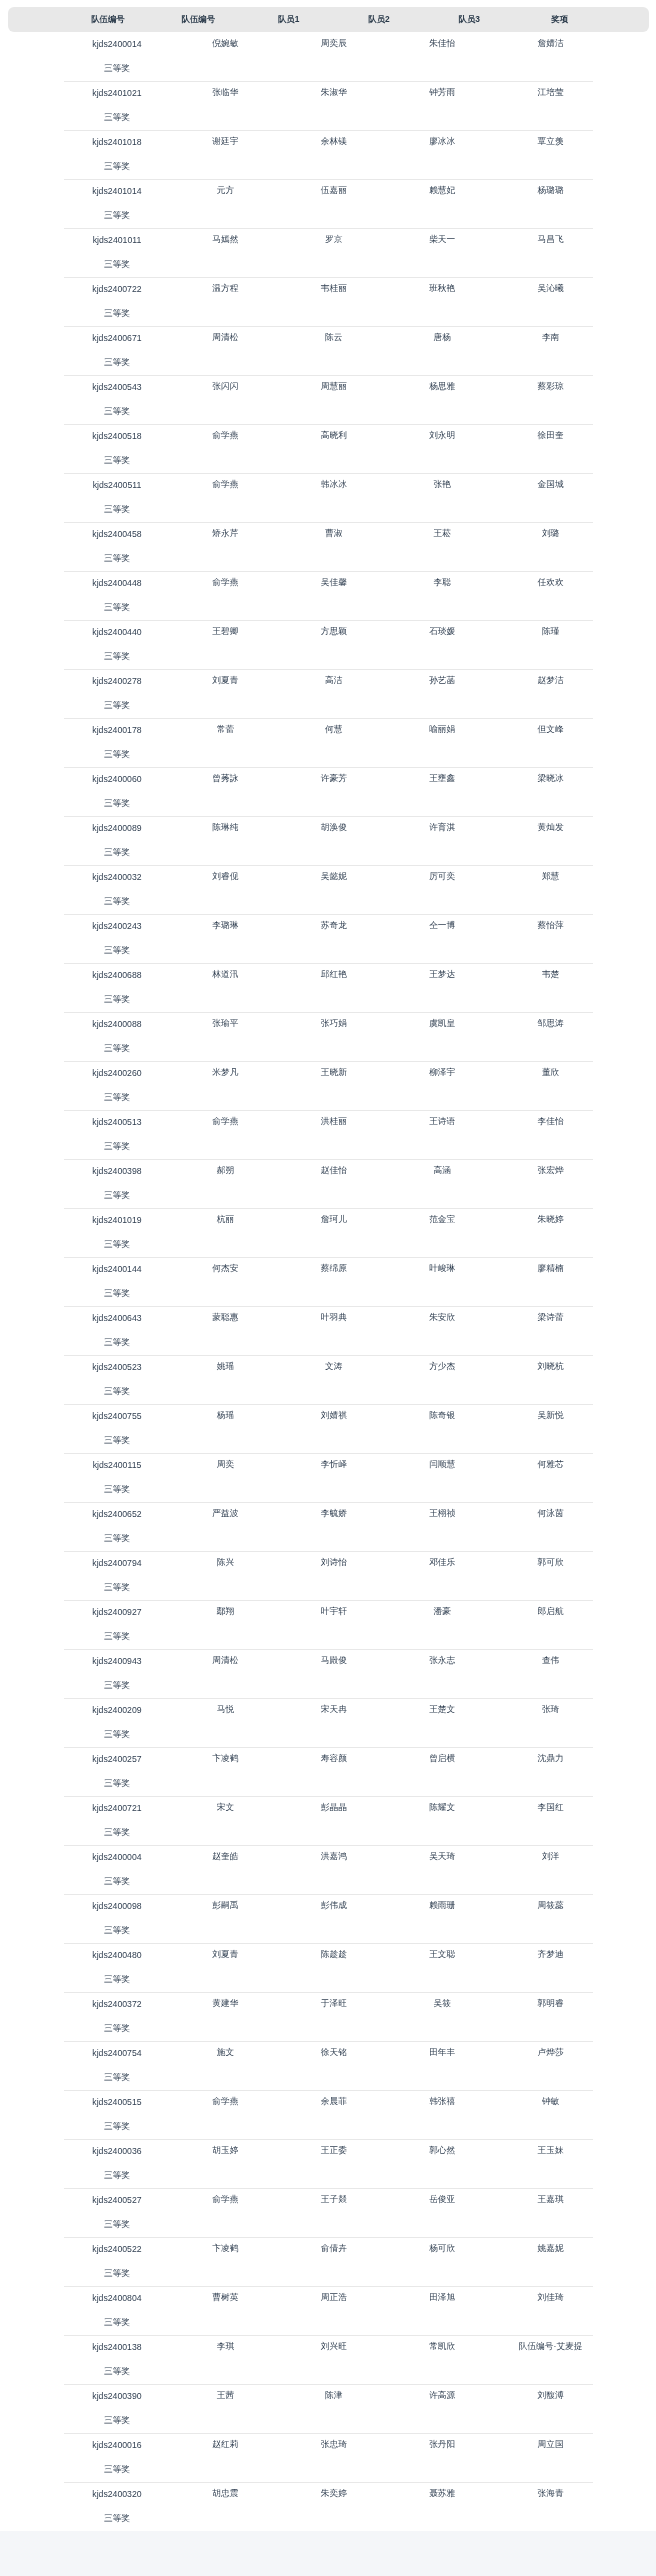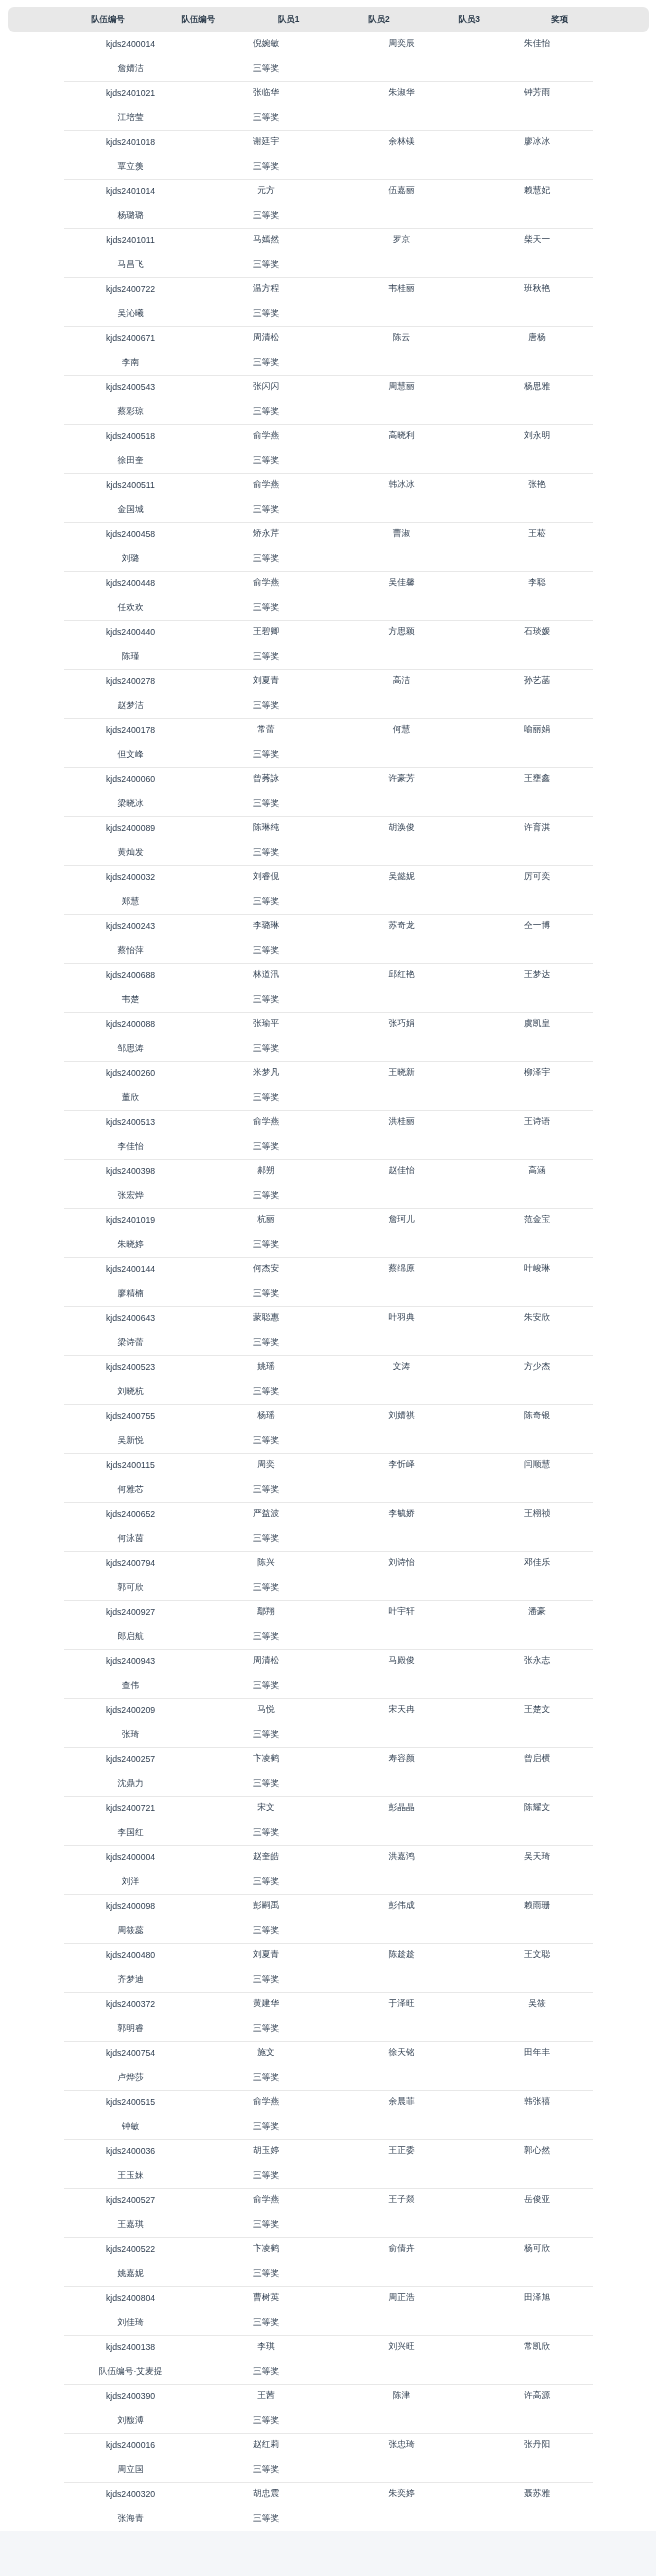--- a/index.html
+++ b/index.html
@@ -31,21 +31,21 @@
     font-size: 8.4px;
     font-weight: 700;
     color: var(--header-text, #2a3a4a);
     border-radius: 6px;
   }
   .th { text-align: center; white-space: nowrap; }
   .tr {
     position: relative;
     height: 49px;
     display: grid;
-    grid-template-columns: repeat(4, 1fr);
+    grid-template-columns: repeat(5, 1fr);
     align-items: center;
     padding: 0 44px 0 55px;
     box-sizing: border-box;
     font-size: 8.7px;
     color: var(--cell-text, #2f3e50);
   }
   .tr:not(:last-child)::after {
     content: "";
     position: absolute;
     left: 56px;

